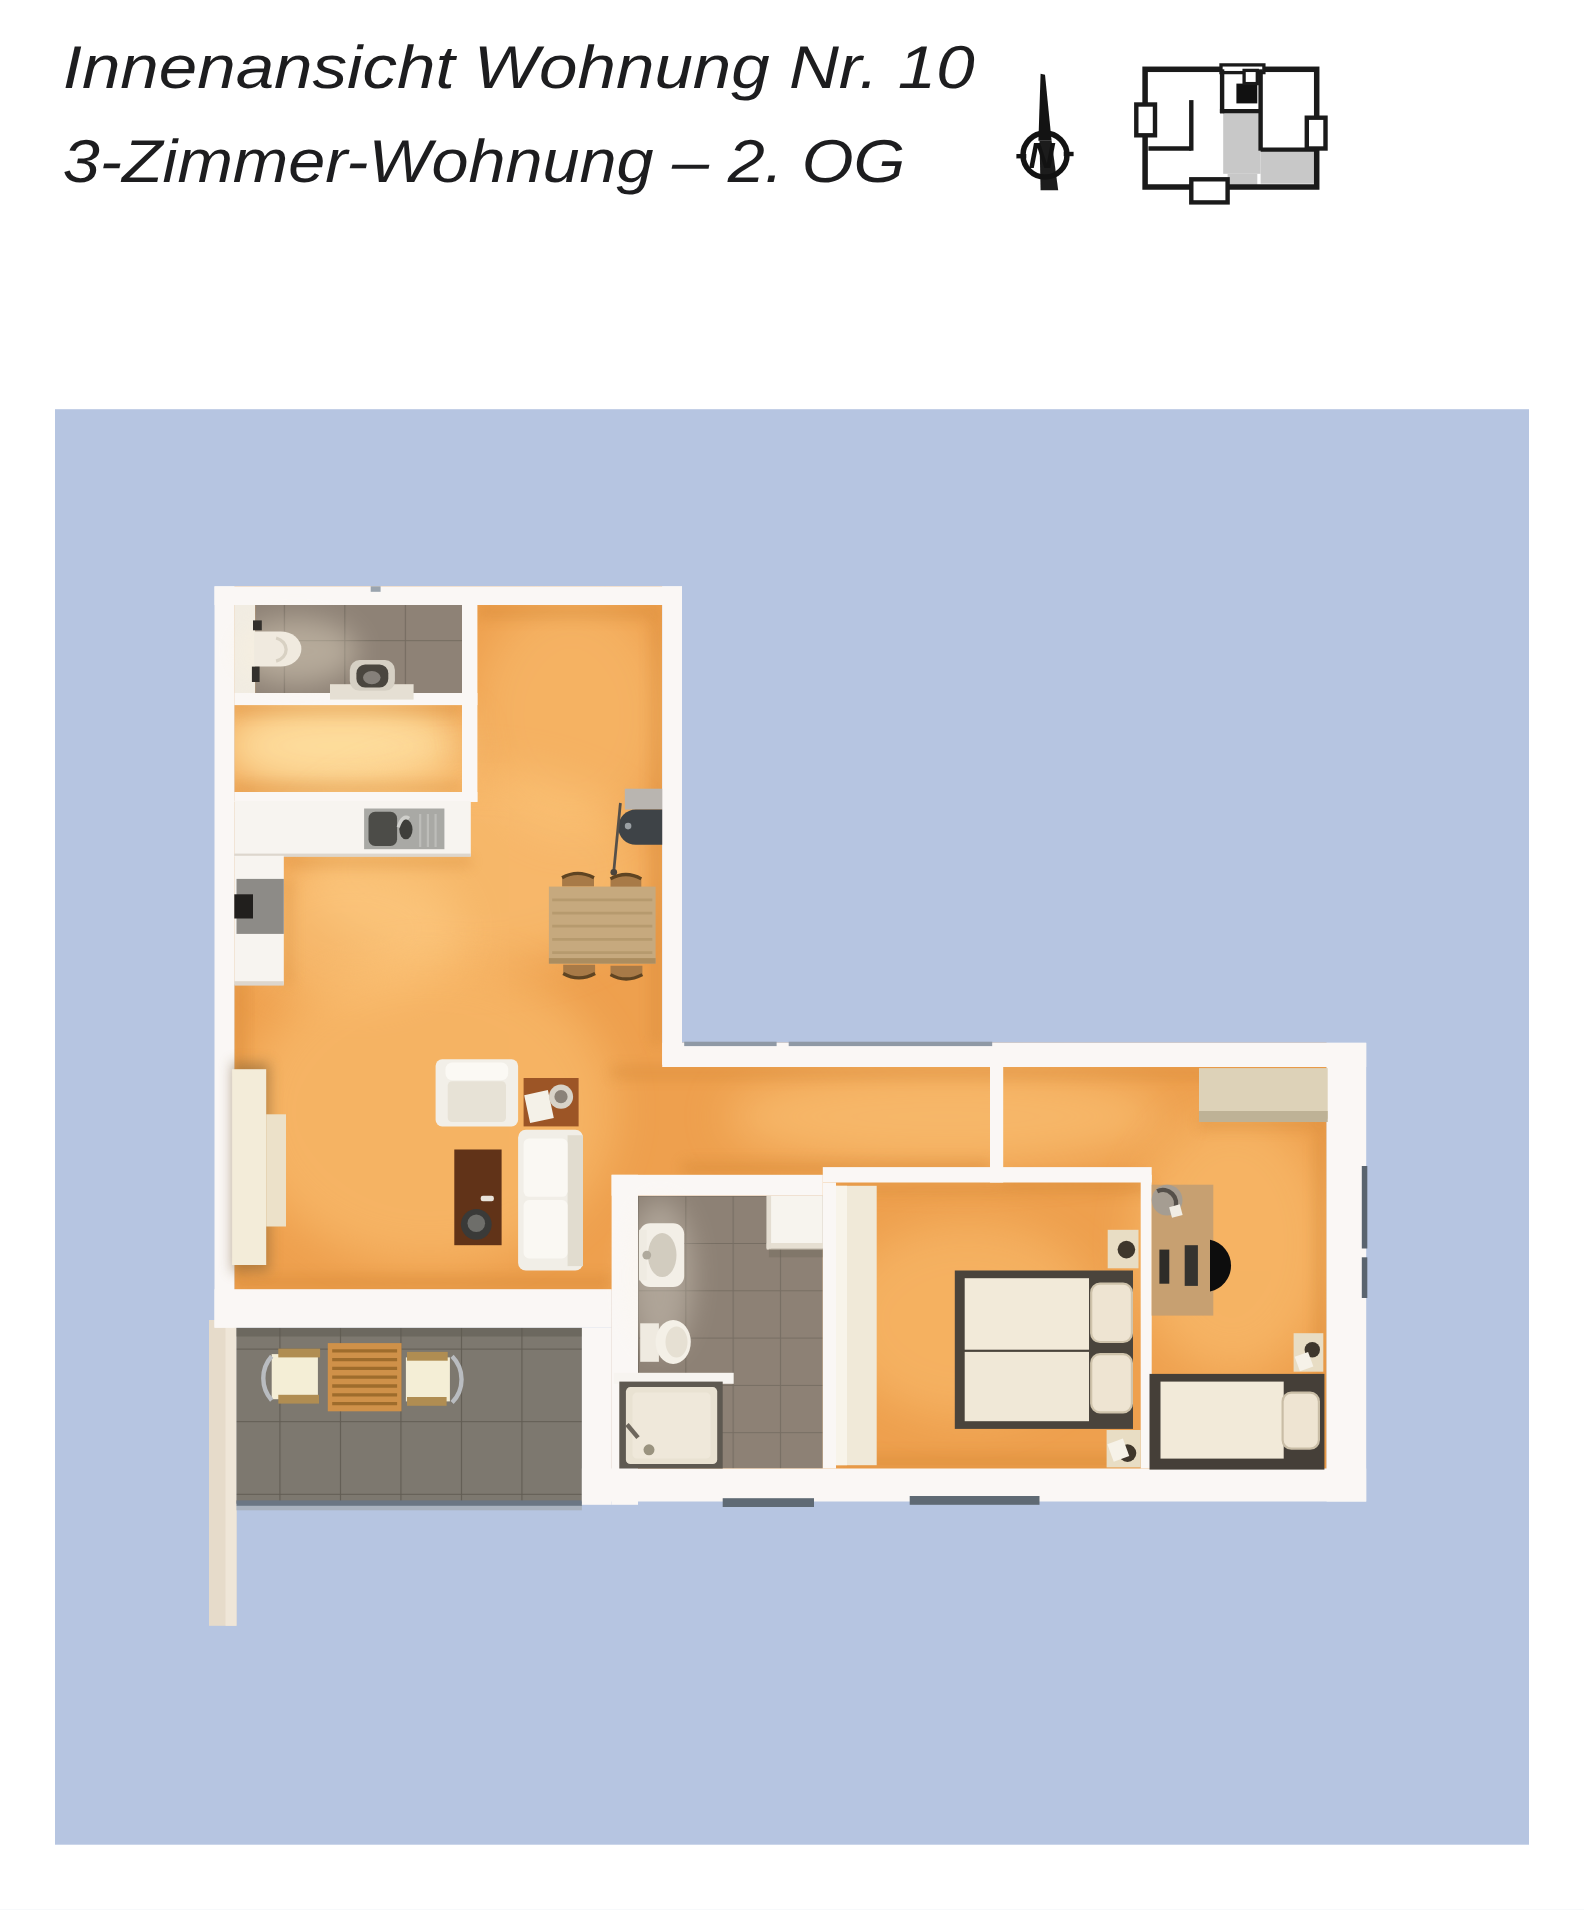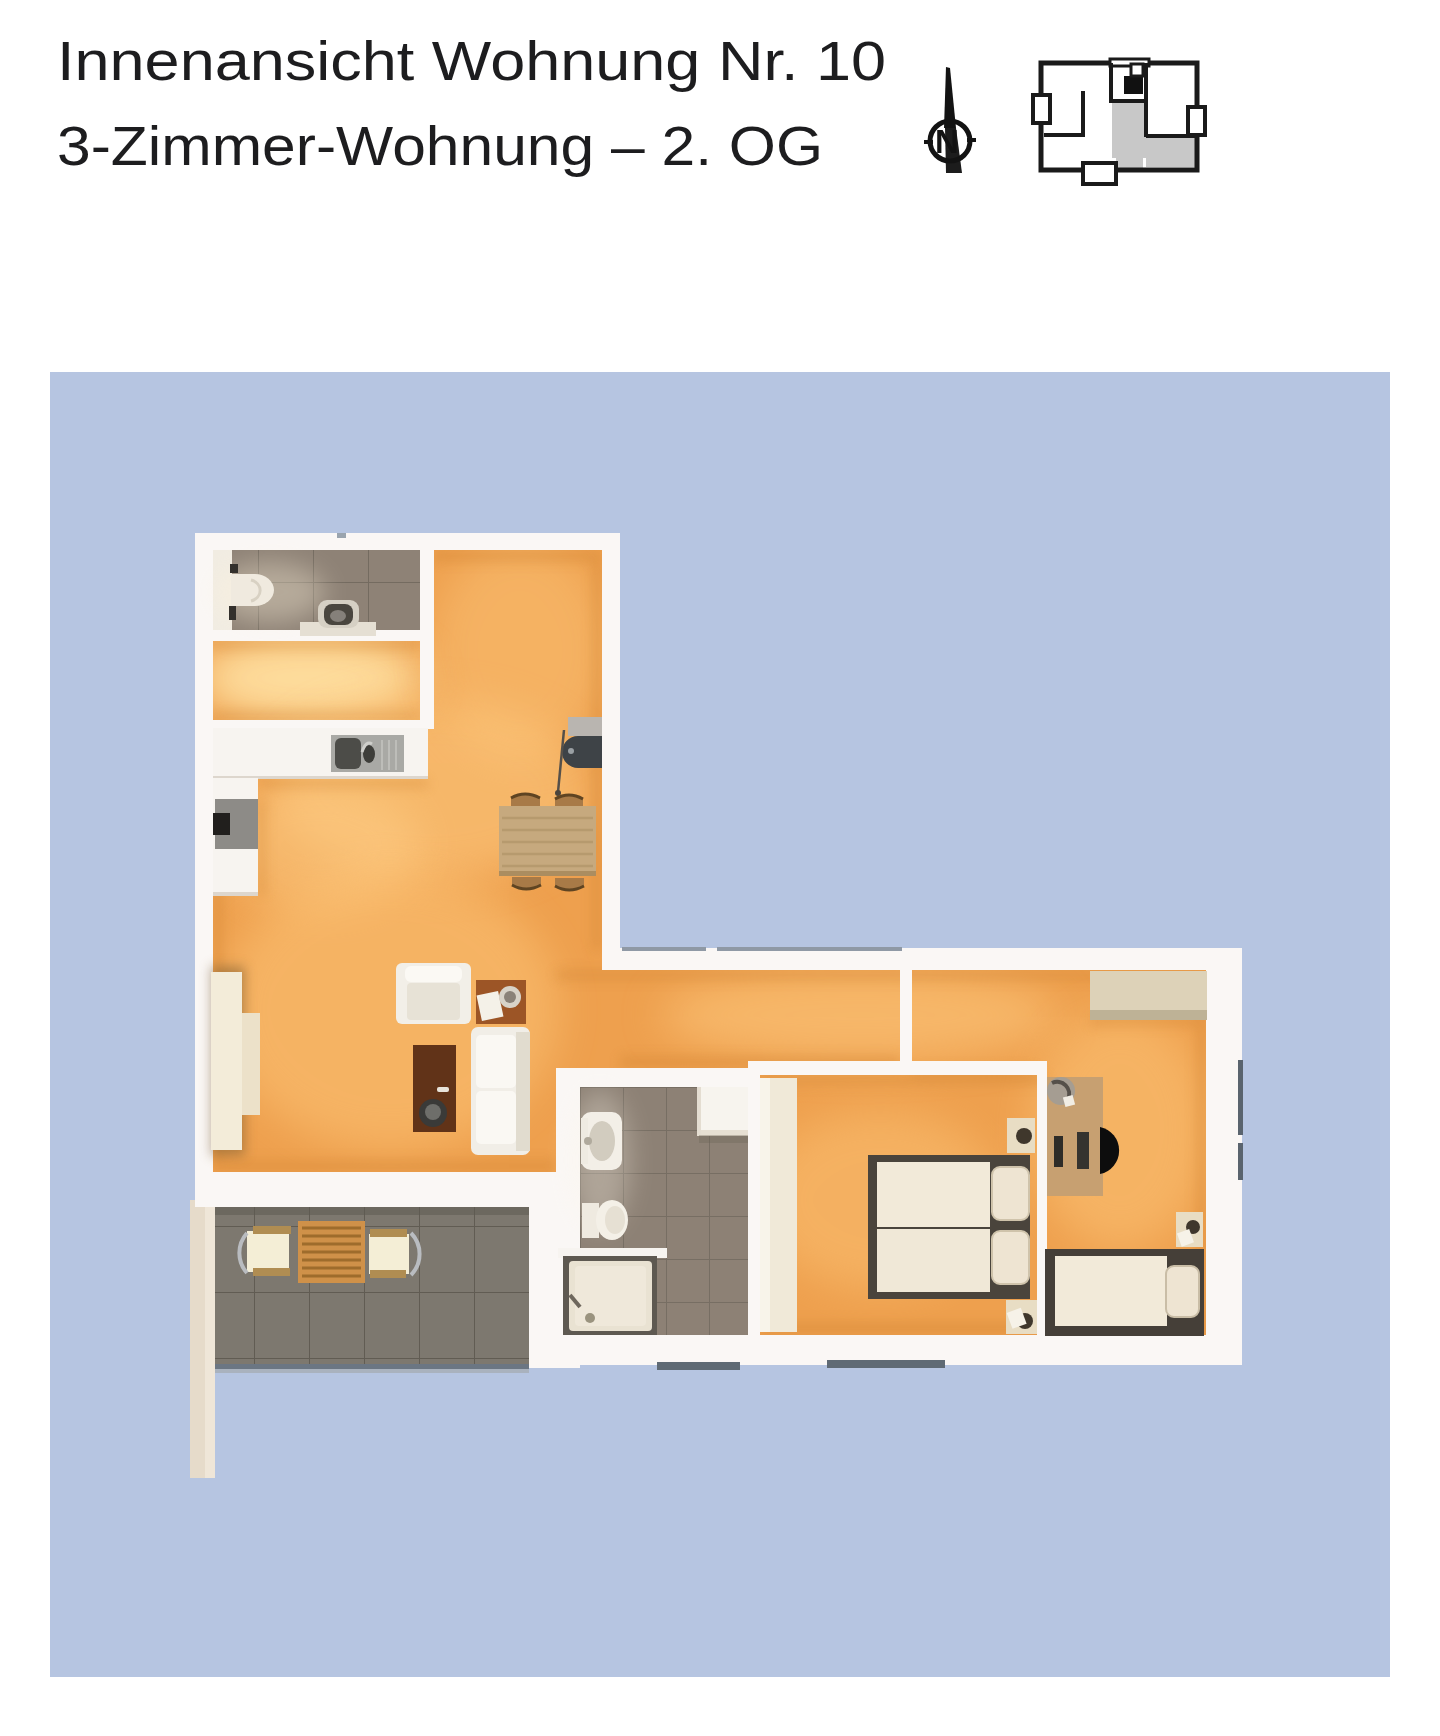--- a/index.html
+++ b/index.html
@@ -1,16 +1,16 @@
 <!DOCTYPE html>
 <html><head>
 <meta charset="utf-8">
 <style>
 html,body{margin:0;padding:0;background:#ffffff;width:1440px;height:1736px;overflow:hidden;}
-#page{position:relative;width:1440px;height:1709px;font-family:"Liberation Sans",sans-serif;}
+#page{position:relative;width:1440px;height:1709px;font-family:"Liberation Sans",sans-serif;font-style:italic;}
 svg{position:absolute;top:0;left:0;}
 </style>
 </head>
 <body>
 <div id="page">
 <svg width="1440" height="1736" viewBox="0 0 1440 1736" xmlns="http://www.w3.org/2000/svg">
 <defs>
 <filter id="b6" x="-50%" y="-50%" width="200%" height="200%">
           <feGaussianBlur stdDeviation="6"></feGaussianBlur>
         </filter>

